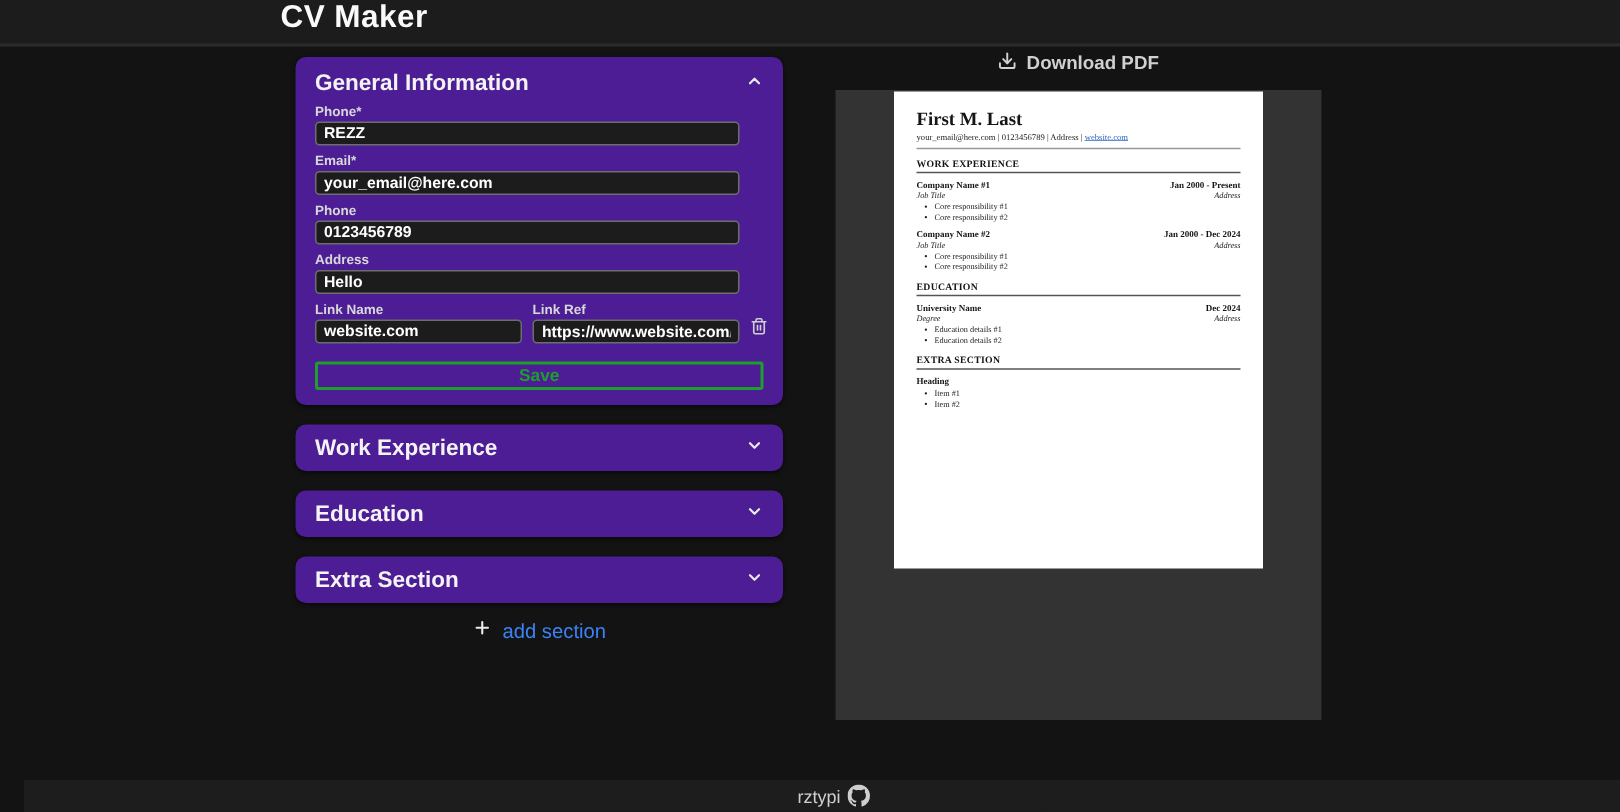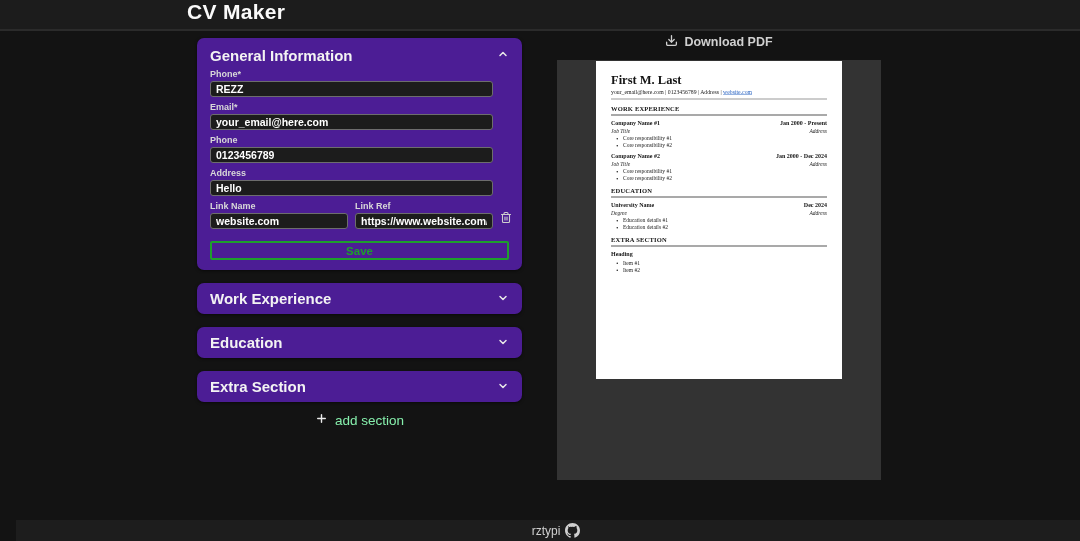--- a/index.html
+++ b/index.html
@@ -85,21 +85,21 @@
   .panel-collapsed {
     margin-top:13px; height:31px;
     display:flex; align-items:center; justify-content:space-between;
     padding:0 13px; cursor:pointer;
   }
 
   .addsection-row { display:flex; justify-content:center; margin-top:9px; }
   .addsection-btn {
     display:flex; align-items:center; gap:7px;
     background:none; border:none; cursor:pointer;
-    color:#86efac; font-family:inherit; font-size:13.5px; font-weight:500;
+    color:#3b82f6; font-family:inherit; font-size:13.5px; font-weight:500;
   }
   .addsection-btn svg { stroke:#eaeaea; }
 
   
   .preview-panel {
     margin-top:7px; height:420px; background:#333333;
     display:flex; justify-content:center; align-items:flex-start;
     padding-top:1px;
   }
   .paper {

